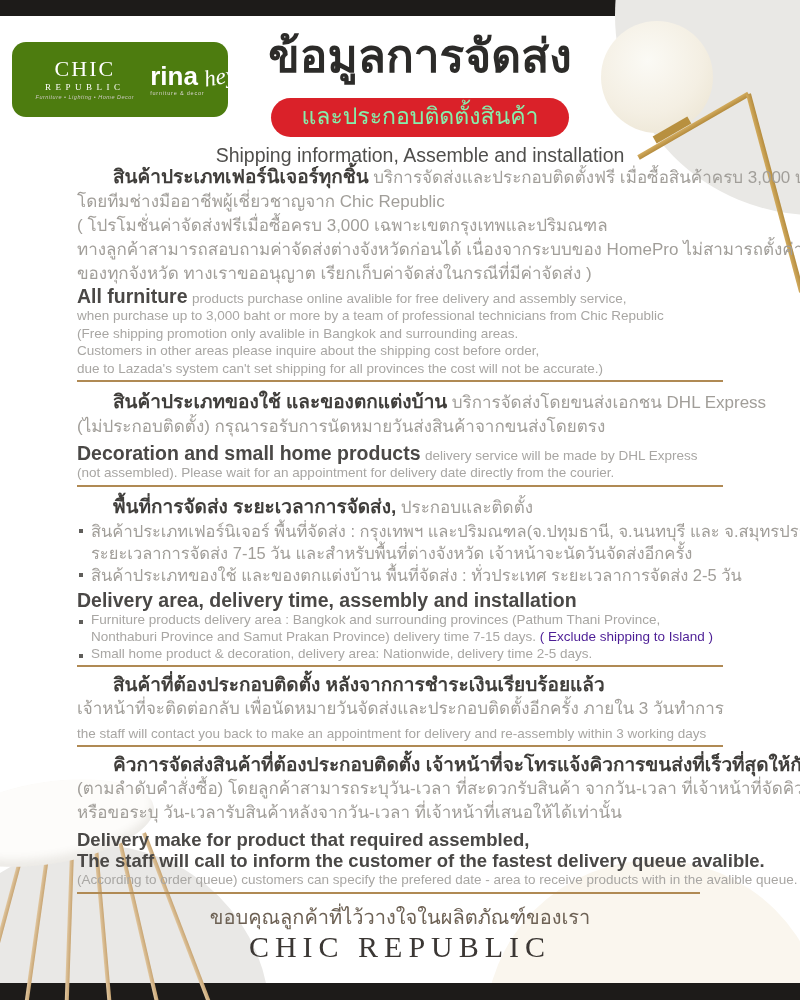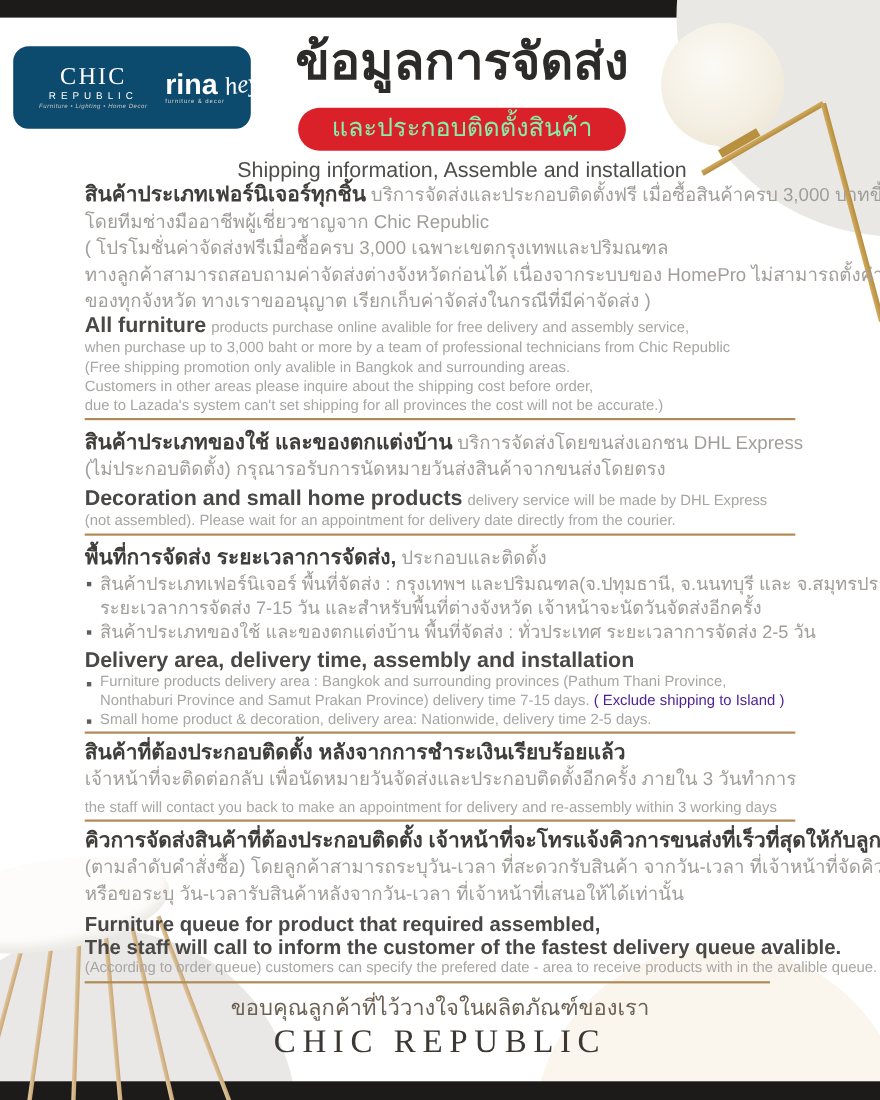--- a/index.html
+++ b/index.html
@@ -23,40 +23,40 @@
   .circle-bl{position:absolute;left:-80px;top:845px;width:350px;height:350px;border-radius:50%;
     background:#e9e8e6;z-index:1;}
   .circle-br{position:absolute;left:485px;top:860px;width:340px;height:340px;border-radius:50%;
     background:#faf6ee;z-index:0;}
   .stool-leg{position:absolute;width:4px;height:185px;background:linear-gradient(90deg,#e0c69f,#c8a573);
     transform-origin:50% 0;z-index:4;}
   .stool-top{position:absolute;left:-60px;top:782px;width:215px;height:82px;border-radius:50%;
     background:#fdfcfa;box-shadow:inset 0 -7px 9px rgba(90,80,60,.10);transform:rotate(-9deg);z-index:5;}
   
   .badge{position:absolute;left:12px;top:42px;width:216px;height:75px;border-radius:14px;
-    background:#0c4a6e;z-index:6;display:flex;align-items:center;justify-content:center;gap:16px;}
+    background:#4d7c0f;z-index:6;display:flex;align-items:center;justify-content:center;gap:16px;}
   .chic-logo{text-align:center;color:#fff;line-height:1;}
   .chic-logo .chic{font-family:"Liberation Serif","DejaVu Serif",serif;font-size:22px;letter-spacing:2px;}
-  .chic-logo .republic{font-family:Liberation Sans, sans-serif;font-size:9px;letter-spacing:4.5px;margin-top:3px;}
+  .chic-logo .republic{font-family:Liberation Serif, serif;font-size:9px;letter-spacing:4.5px;margin-top:3px;}
   .chic-logo .tagline{font-size:5.5px;color:#cdc9c3;letter-spacing:.5px;margin-top:3px;font-style:italic;}
   .rina-logo{position:relative;color:#fff;line-height:1;}
   .rina-logo .rina{font-size:26px;font-weight:800;letter-spacing:0;}
   .rina-logo .rina-sub{font-size:5.5px;color:#d8d4cf;letter-spacing:.8px;margin-top:2px;}
   .rina-logo .hey{position:absolute;left:54px;top:2px;font-family:"Liberation Serif","DejaVu Serif",serif;
     font-style:italic;font-size:23px;transform:rotate(-10deg);}
   
   .header-center{position:absolute;left:175px;top:26px;width:490px;text-align:center;z-index:6;}
   .main-title{font-size:46px;line-height:60px;font-weight:800;color:#2c2b29;letter-spacing:0;}
   .red-pill{display:inline-block;margin-top:12px;background:var(--red,#da2129);color:#86efac;
     font-size:23px;line-height:28px;padding:4px 30px 7px;border-radius:22px;font-weight:500;}
   .subtitle{margin-top:7px;font-size:19.5px;color:#4f4e4c;}
   
   .content{position:absolute;left:77px;top:163px;width:646px;z-index:6;}
   .row{white-space:nowrap;}
-  .thai-bold{font-size:19px;font-weight:700;color:#403e3b;line-height:24px;}
+  .thai-bold{font-size:19px;font-weight:700;color:#403e3b;line-height:24px;margin-left:36px;}
   .thai-gray{font-size:17px;font-weight:400;color:#a19e99;}
   .thai-line{font-size:17px;color:#a19e99;line-height:24px;white-space:nowrap;}
   .en-bold{font-size:19.5px;font-weight:700;color:#4a4846;line-height:21px;}
   .en-gray{font-size:13.5px;color:#a8a6a3;}
   .en-line{font-size:13.5px;color:#a8a6a3;line-height:17.5px;white-space:nowrap;}
   .en-bold-line{font-size:18.5px;font-weight:700;color:#4a4846;line-height:21px;white-space:nowrap;}
   .gap{height:4px;}
   .bullet{position:relative;padding-left:14px;}
   .bullet::before{content:"";position:absolute;left:2px;top:9px;width:4px;height:4px;background:#5f5d5a;}
   .thai-bullet-line{font-size:16.5px;color:#a19e99;line-height:22px;white-space:nowrap;}
@@ -180,21 +180,21 @@
       <div class="gap"></div>
       <div class="en-line">the staff will contact you back to make an appointment for delivery and re-assembly within 3 working days</div>
     </div>
     <hr class="divider">
 
     <div>
       <div class="thai-bold row">คิวการจัดส่งสินค้าที่ต้องประกอบติดตั้ง เจ้าหน้าที่จะโทรแจ้งคิวการขนส่งที่เร็วที่สุดให้กับลูกค้า</div>
       <div class="thai-line">(ตามลำดับคำสั่งซื้อ) โดยลูกค้าสามารถระบุวัน-เวลา ที่สะดวกรับสินค้า จากวัน-เวลา ที่เจ้าหน้าที่จัดคิวให้ได้</div>
       <div class="thai-line">หรือขอระบุ วัน-เวลารับสินค้าหลังจากวัน-เวลา ที่เจ้าหน้าที่เสนอให้ได้เท่านั้น</div>
       <div class="gap"></div>
-      <div class="en-bold-line">Furniture queue for product that required assembled,</div>
+      <div class="en-bold-line">Delivery make for product that required assembled,</div>
       <div class="en-bold-line">The staff will call to inform the customer of the fastest delivery queue avalible.</div>
       <div class="en-line">(According to order queue) customers can specify the prefered date - area to receive products with in the avalible queue.</div>
     </div>
     <hr class="divider short">
 
     <div class="footer">
       <div class="thanks">ขอบคุณลูกค้าที่ไว้วางใจในผลิตภัณฑ์ของเรา</div>
       <div class="brand-serif">CHIC REPUBLIC</div>
     </div>
 

